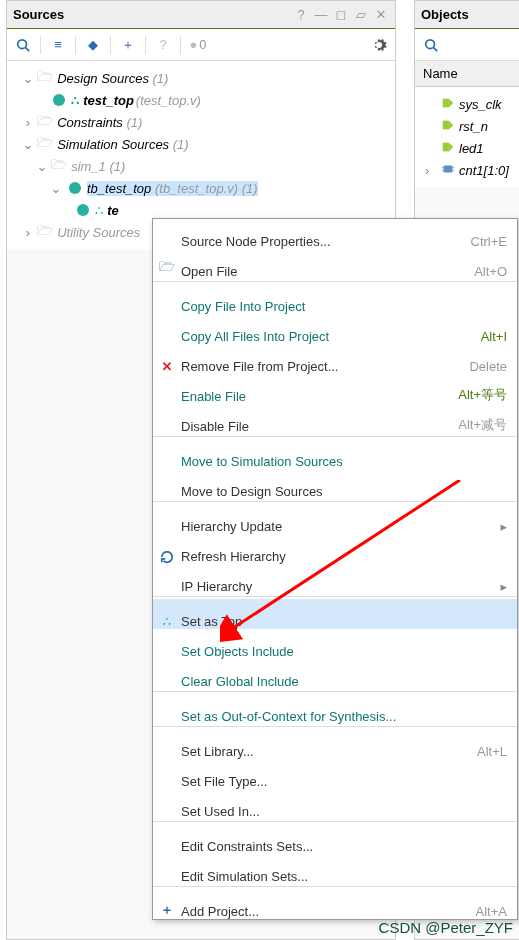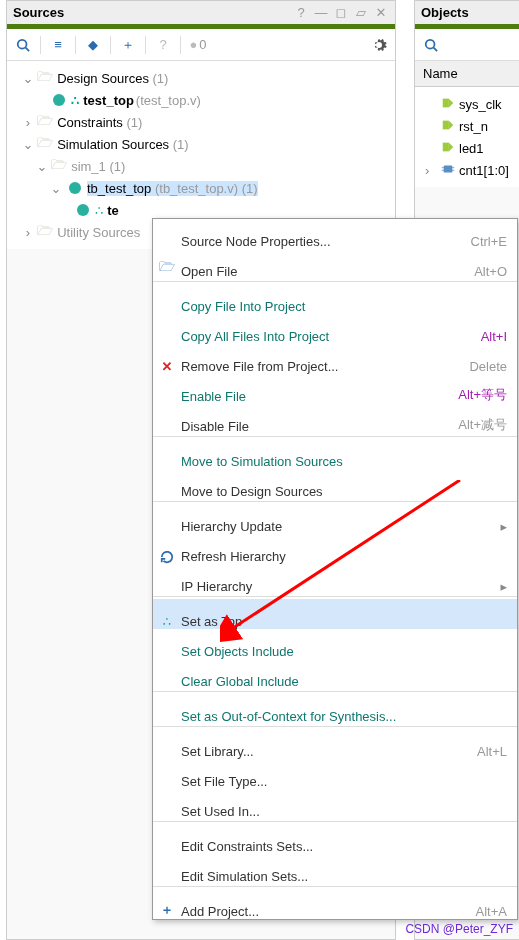--- a/index.html
+++ b/index.html
@@ -1,65 +1,65 @@
 <!DOCTYPE html>
 <html><head>
 <meta charset="utf-8">
 <style>
 * { margin: 0; padding: 0; box-sizing: border-box; font-family: Arial, Helvetica, sans-serif; font-size: 13px; }
 body { width: 519px; height: 940px; background: #fff; position: relative; overflow: hidden; }
 
 .panel { position: absolute; border: 1px solid #ccc; background: #fff; }
 .panel-sources { left: 6px; top: 0; width: 390px; height: 940px; background: #f9f9f9;}
 .panel-objects { left: 414px; top: 0; width: 118px; height: 940px; background: #f9f9f9;}
-.panel-header { display: flex; align-items: center; height: 28px; padding: 0 6px; border-bottom: 5px solid #4d7c0f; background: #eee; }
+.panel-header { display: flex; align-items: center; height: 28px; padding: 0 6px; border-bottom: 1px solid #4d7c0f; background: #eee; }
 .panel-title { font-weight: bold; flex: 1; }
 .hdr-icons { display: flex; gap: 4px; align-items: center; }
 .hdr-ico { color: #999; width: 16px; text-align: center; cursor: pointer;}
 
 .toolbar { display:flex; align-items:center; height:32px; padding:4px 6px; border-bottom:1px solid #ddd; background:#fff; gap:4px;}
 .tbtn { width:20px; height:20px; display:flex; align-items:center; justify-content:center; color:#2b6cb0; cursor:pointer;}
 .tbtn.disabled{color:#bbb;}
 .sep{width:1px;height:18px;background:#ddd;margin:0 3px;}
 .spacer{flex:1;}
 .gear{color:#555;}
 
 .objects-cols { display:flex; height:26px; border-bottom:1px solid #ccc; background:#f0f0f0; align-items:center;}
 .col-name{padding:0 8px; font-weight:normal;}
 
 .tree { padding: 6px 0; background:#fff;}
 .trow { display:flex; align-items:center; height:22px; padding:0 4px; gap:2px;}
 .caret{width:14px;text-align:center;color:#888;cursor:pointer;}
 .folder-ico{color:#bba; margin-right:2px;}
 .file-ico{width:12px; height:12px; border-radius:50%; background:#2ab0a0; margin:0 4px;}
-.lbl{white-space:nowrap;}
+.lbl{white-space:nowrap;font-style:italic;}
 .gray{color:#999;}
 .bold{font-weight:bold;}
 .ind-1{padding-left:14px;} .ind-2{padding-left:28px;} .ind-3{padding-left:42px;} .ind-5{padding-left:66px;}
 .lbl.selbg{background:#cce5ff;}
 
 .obj-row{display:flex;align-items:center;height:22px;padding-left:10px;gap:4px;}
 .port-svg{color:#9ccc3c;}
 .reg-ico{color:#5a8fc5;}
 .chev{color:#888;width:12px;}
 
 
 .ctx { position:absolute; left:152px; top:218px; width:366px; background:#fff; border:1px solid #999; box-shadow: 2px 2px 6px rgba(0,0,0,0.25);}
 .ctx-row{display:flex;align-items:flex-end;height:30px;}
 .ctx-icon{width:28px;display:flex;align-items:center;justify-content:center;color:#2b6cb0;}
 .ctx-label{flex:1;color:#333;}
 .ctx-sc{color:#999;padding-right:10px;}
 .ctx-row.disabled .ctx-label{color:#0f766e;}
-.ctx-row.disabled .ctx-sc{color:#a21caf;margin-top:6px;}
+.ctx-row.disabled .ctx-sc{color:#4d7c0f;margin-top:6px;}
 .ctx-sep{height:1px;background:#ddd;margin:2px 0;}
 .ctx-row.hover{background:#d4e7fb;}
 .ctx-sub{color:#888;padding-right:10px;}
 
 .arrow { position:absolute; left:220px; top:480px; pointer-events:none;}
-.watermark{position:absolute;right:6px;bottom:4px;color:#6d28d9;font-size:12px;pointer-events:none;}
+.watermark{position:absolute;right:6px;bottom:4px;color:#14532d;font-size:15px;pointer-events:none;}
 </style>
 </head>
 <body>
 
 <div class="panel panel-sources">
   <div class="panel-header">
     <span class="panel-title">Sources</span>
     <div class="hdr-icons">
       <span class="hdr-ico">?</span>
       <span class="hdr-ico">—</span>

